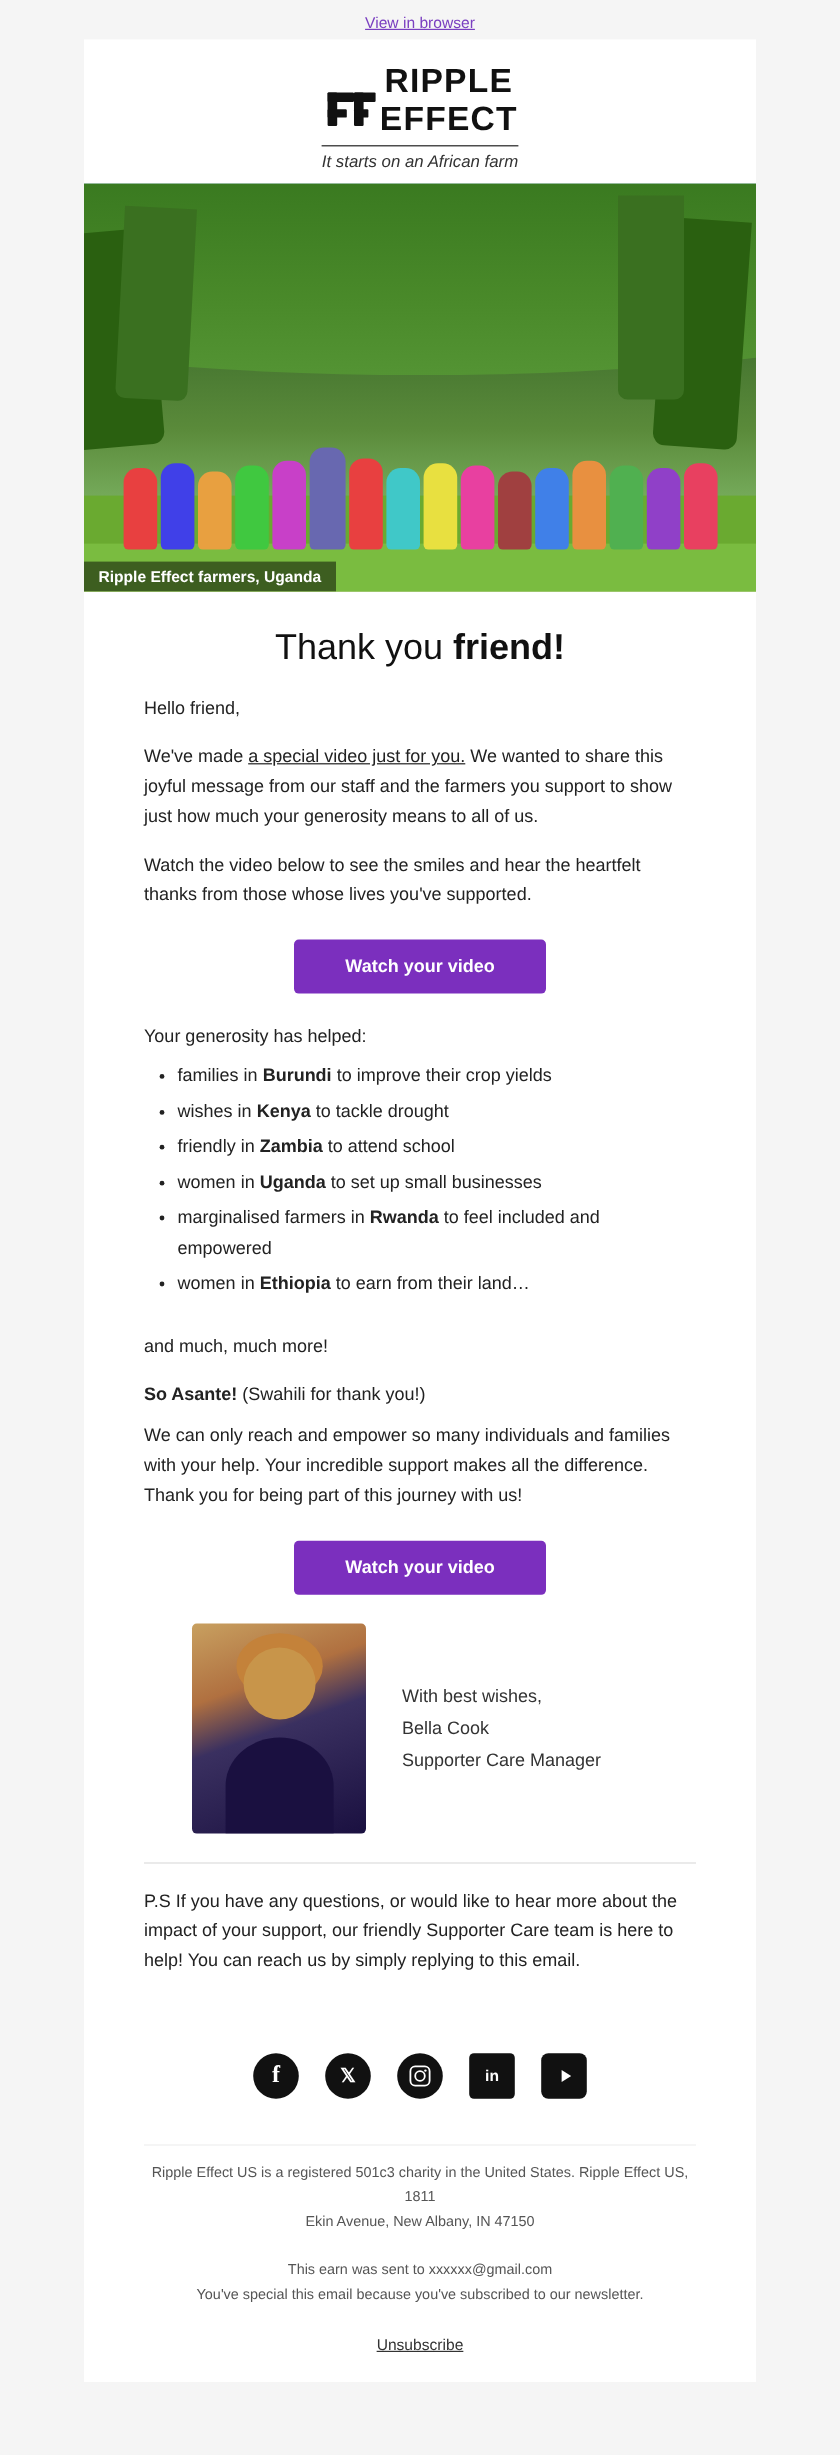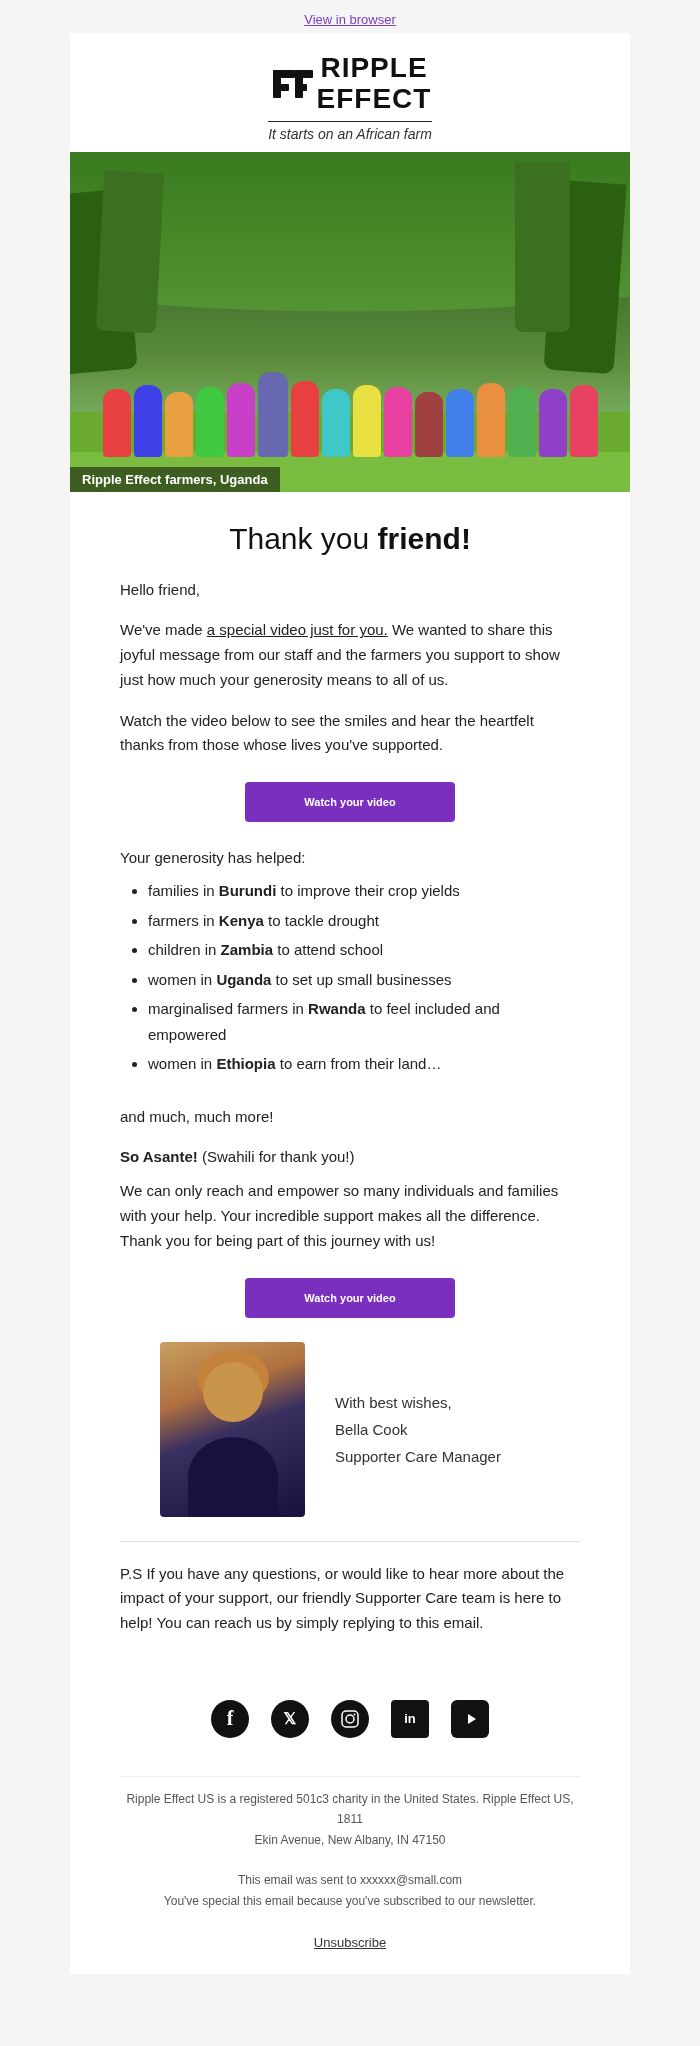--- a/index.html
+++ b/index.html
@@ -26,21 +26,21 @@
       font-size: 13px;
       text-decoration: underline;
     }
     .header {
       text-align: center;
       padding: 20px 20px 10px;
       background: #fff;
     }
     .logo-container {
       display: flex;
-      align-items: center;
+      align-items: flex-end;
       justify-content: center;
       gap: 0;
       margin-bottom: 4px;
     }
     .logo-icon {
       display: flex;
       align-items: center;
     }
     .logo-text {
       font-size: 28px;
@@ -124,21 +124,21 @@
       color: #222;
     }
     .watch-btn {
       display: block;
       width: 210px;
       margin: 24px auto;
       background: #7b2fbe;
       color: #fff;
       text-align: center;
       padding: 14px 20px;
-      font-size: 11px;
+      font-size: 15px;
       font-weight: bold;
       border-radius: 4px;
       border: none;
       cursor: pointer;
       text-decoration: none;
     }
     .bullet-section {
       margin: 10px 0 16px 0;
     }
     .bullet-section p {
@@ -356,22 +356,22 @@
     </p>
 
     <p class="paragraph">Watch the video below to see the smiles and hear the heartfelt thanks from those whose lives you've supported.</p>
 
     <a class="watch-btn" href="#">Watch your video</a>
 
     <div class="bullet-section">
       <p class="paragraph">Your generosity has helped:</p>
       <ul class="bullet-list">
         <li><span>families in </span><strong>Burundi</strong><span> to improve their crop yields</span></li>
-        <li><span>farmers in </span><strong>Kenya</strong><span> to tackle drought</span></li>
-        <li><span>children in </span><strong>Zambia</strong><span> to attend school</span></li>
+        <li><span>wishes in </span><strong>Kenya</strong><span> to tackle drought</span></li>
+        <li><span>friendly in </span><strong>Zambia</strong><span> to attend school</span></li>
         <li><span>women in </span><strong>Uganda</strong><span> to set up small businesses</span></li>
         <li><span>marginalised farmers in </span><strong>Rwanda</strong><span> to feel included and empowered</span></li>
         <li><span>women in </span><strong>Ethiopia</strong><span> to earn from their land…</span></li>
       </ul>
       <p class="paragraph">and much, much more!</p>
     </div>
 
     <p class="paragraph so-asante">
       <strong>So Asante!</strong><span> (Swahili for thank you!)</span>
     </p>
@@ -419,19 +419,19 @@
         </svg>
       </a>
     </div>
   </div>
 
   <div class="footer">
     <hr class="footer-divider">
     <p>Ripple Effect US is a registered 501c3 charity in the United States. Ripple Effect US, 1811</p>
     <p>Ekin Avenue, New Albany, IN 47150</p>
     <br>
-    <p>This email was sent to xxxxxx@small.com</p>
+    <p>This earn was sent to xxxxxx@gmail.com</p>
     <p>You've special this email because you've subscribed to our newsletter.</p>
     <br>
     <a class="unsubscribe" href="#">Unsubscribe</a>
   </div>
 
 </div>
 
 </body></html>

